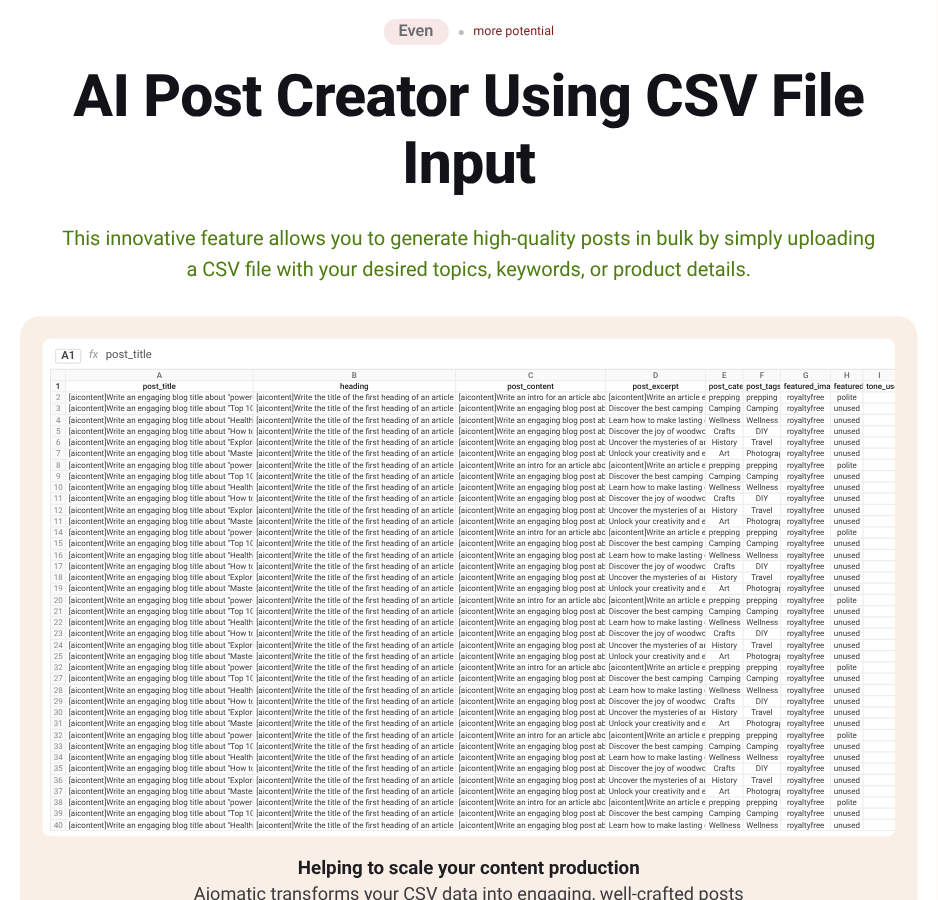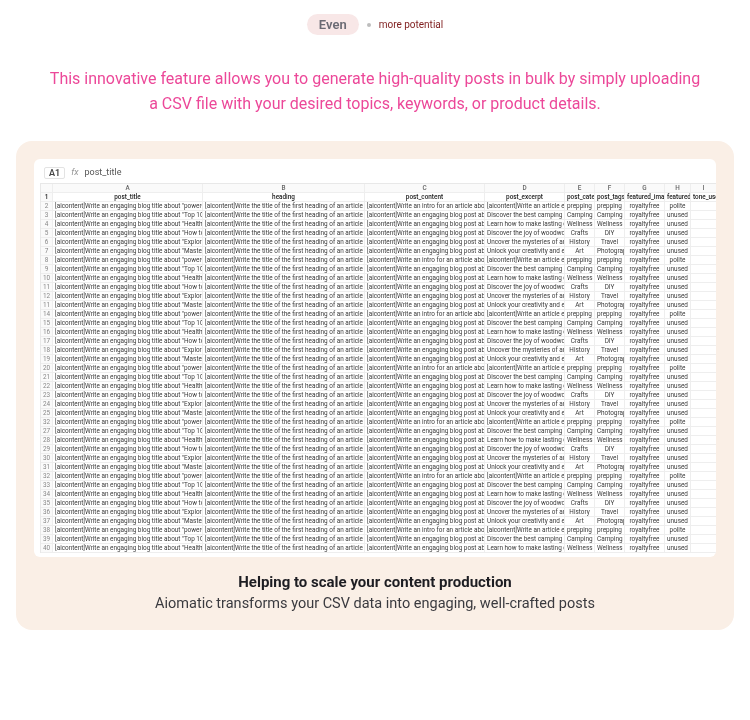--- a/index.html
+++ b/index.html
@@ -11,21 +11,21 @@
   }
   .page {
     padding: 14px 16px 20px 16px;
     text-align: center;
   }
   .badge {
     display: inline-flex;
     align-items: center;
     gap: 8px;
     font-size: 14px;
-    margin-bottom: 32px;
+    margin-bottom: 16px;
   }
   .badge-pill {
     background: #f8e7e7;
     color: #6b6b74;
     font-weight: 600;
     padding: 3px 12px;
     border-radius: 14px;
     font-size: 13px;
   }
   .badge-dot {
@@ -37,21 +37,21 @@
     font-size: 47px;
     font-weight: 800;
     line-height: 1.12;
     letter-spacing: -0.5px;
     color: #121218;
     margin: 0 4px 22px 4px;
   }
   p.sub {
     font-size: 16px;
     line-height: 1.55;
-    color: #ec4899;
+    color: #4d7c0f;
     max-width: 660px;
     margin: 0 auto 24px auto;
   }
   .panel {
     background: #faefe6;
     border-radius: 16px;
     padding: 18px 18px 18px 18px;
   }
   .sheet-wrap {
     background: #ffffff;
@@ -117,20 +117,21 @@
 <body>
 
 <div class="page">
 
   <div class="badge">
     <span class="badge-pill">Even</span>
     <span class="badge-dot"></span>
     <span class="badge-rest">more potential</span>
   </div>
 
+  <h1 class="hero">AI Post Creator Using CSV File Input</h1>
 
   <p class="sub">This innovative feature allows you to generate high-quality posts in bulk by simply uploading a CSV file with your desired topics, keywords, or product details.</p>
 
   <div class="panel">
 
     <div class="sheet-wrap">
       <div class="ftoolbar">
         <span class="cell-ref">A1</span>
         <span class="fx">fx</span>
         <span class="cell-val">post_title</span>

